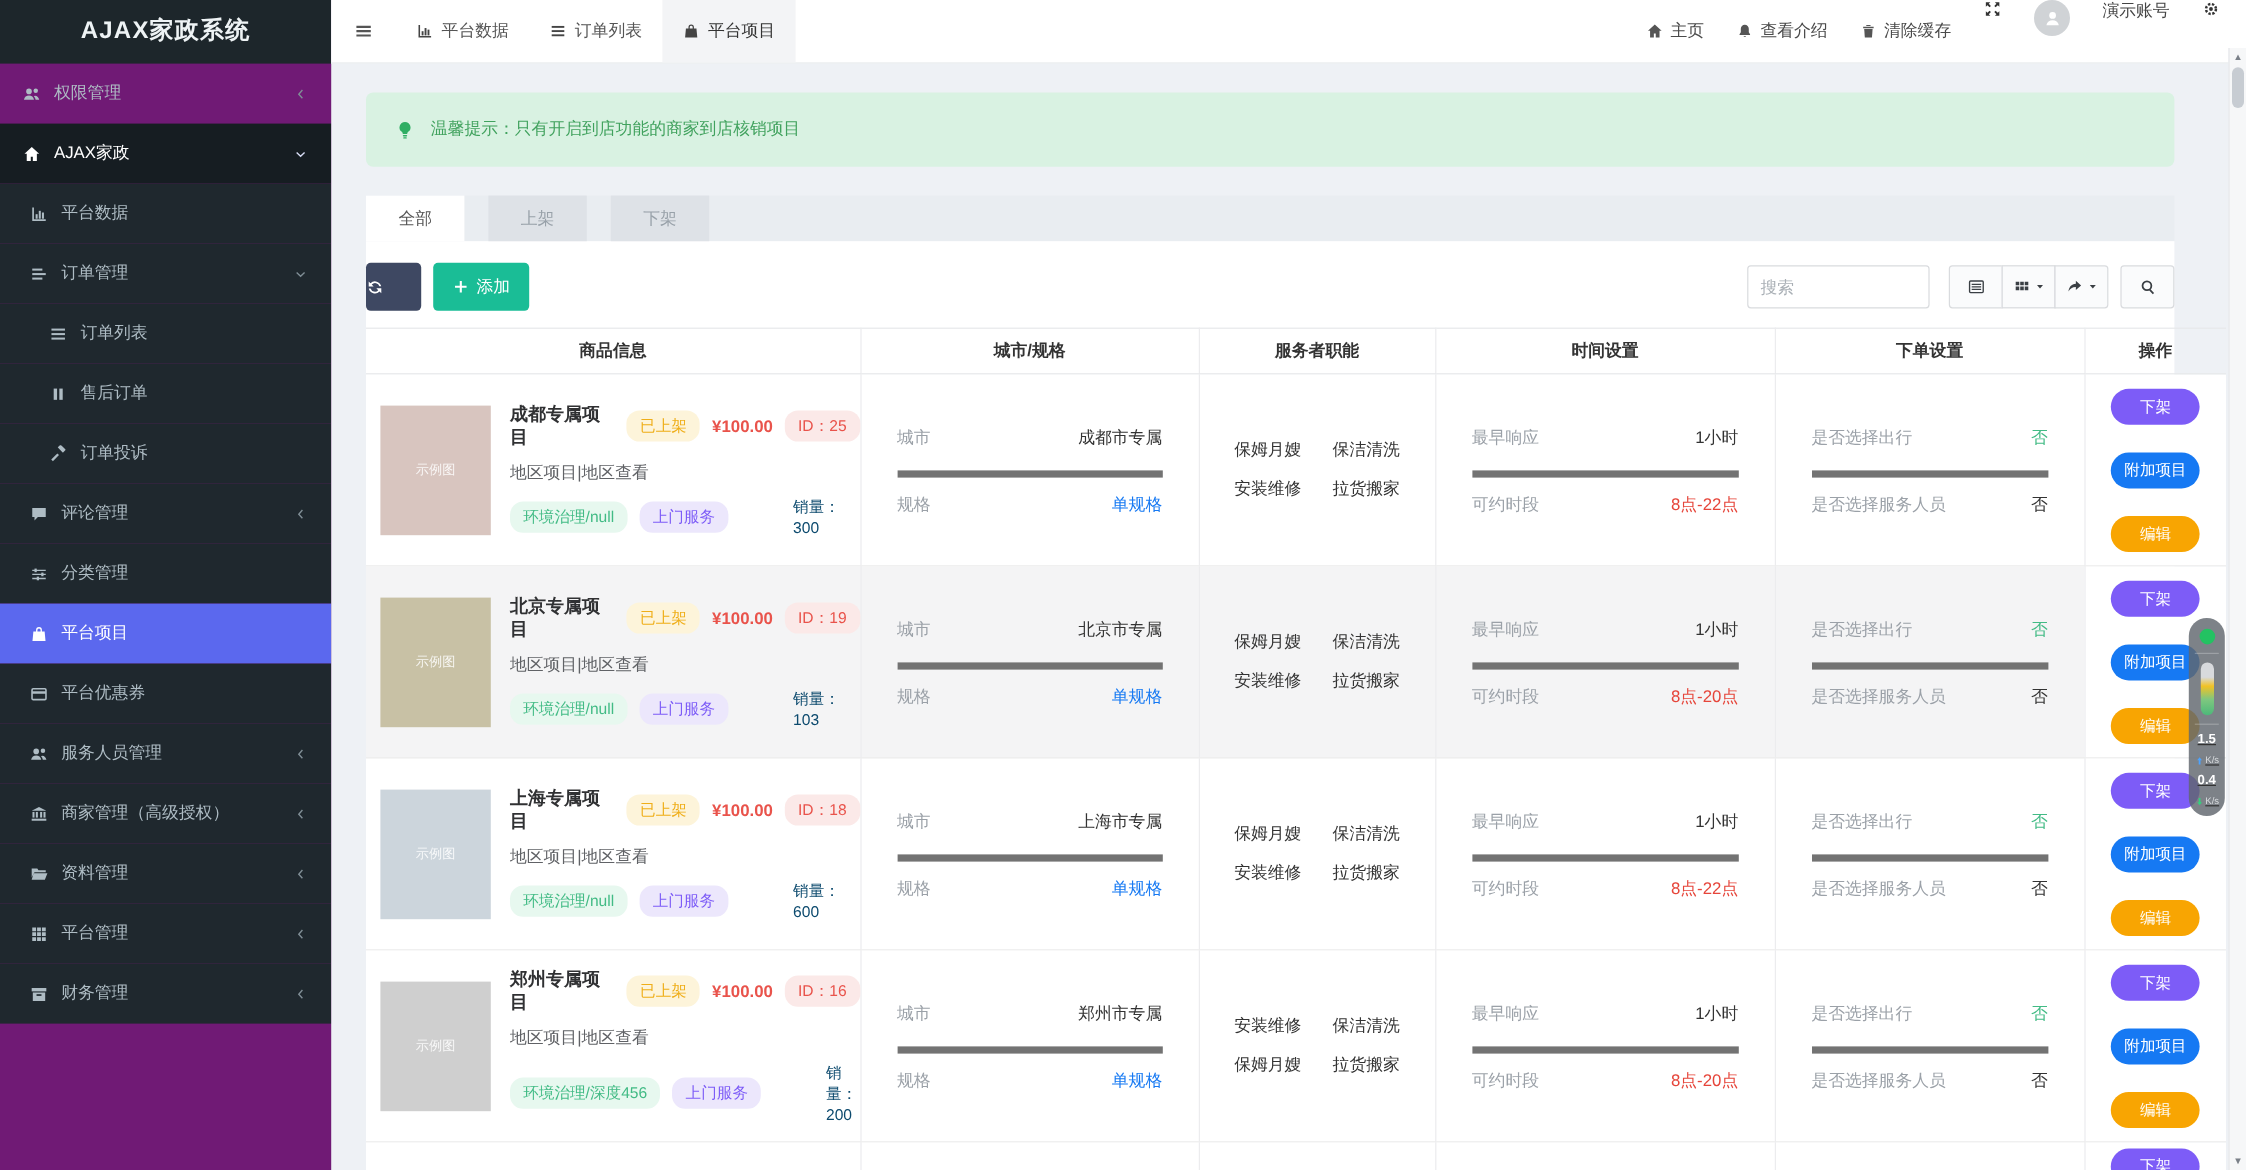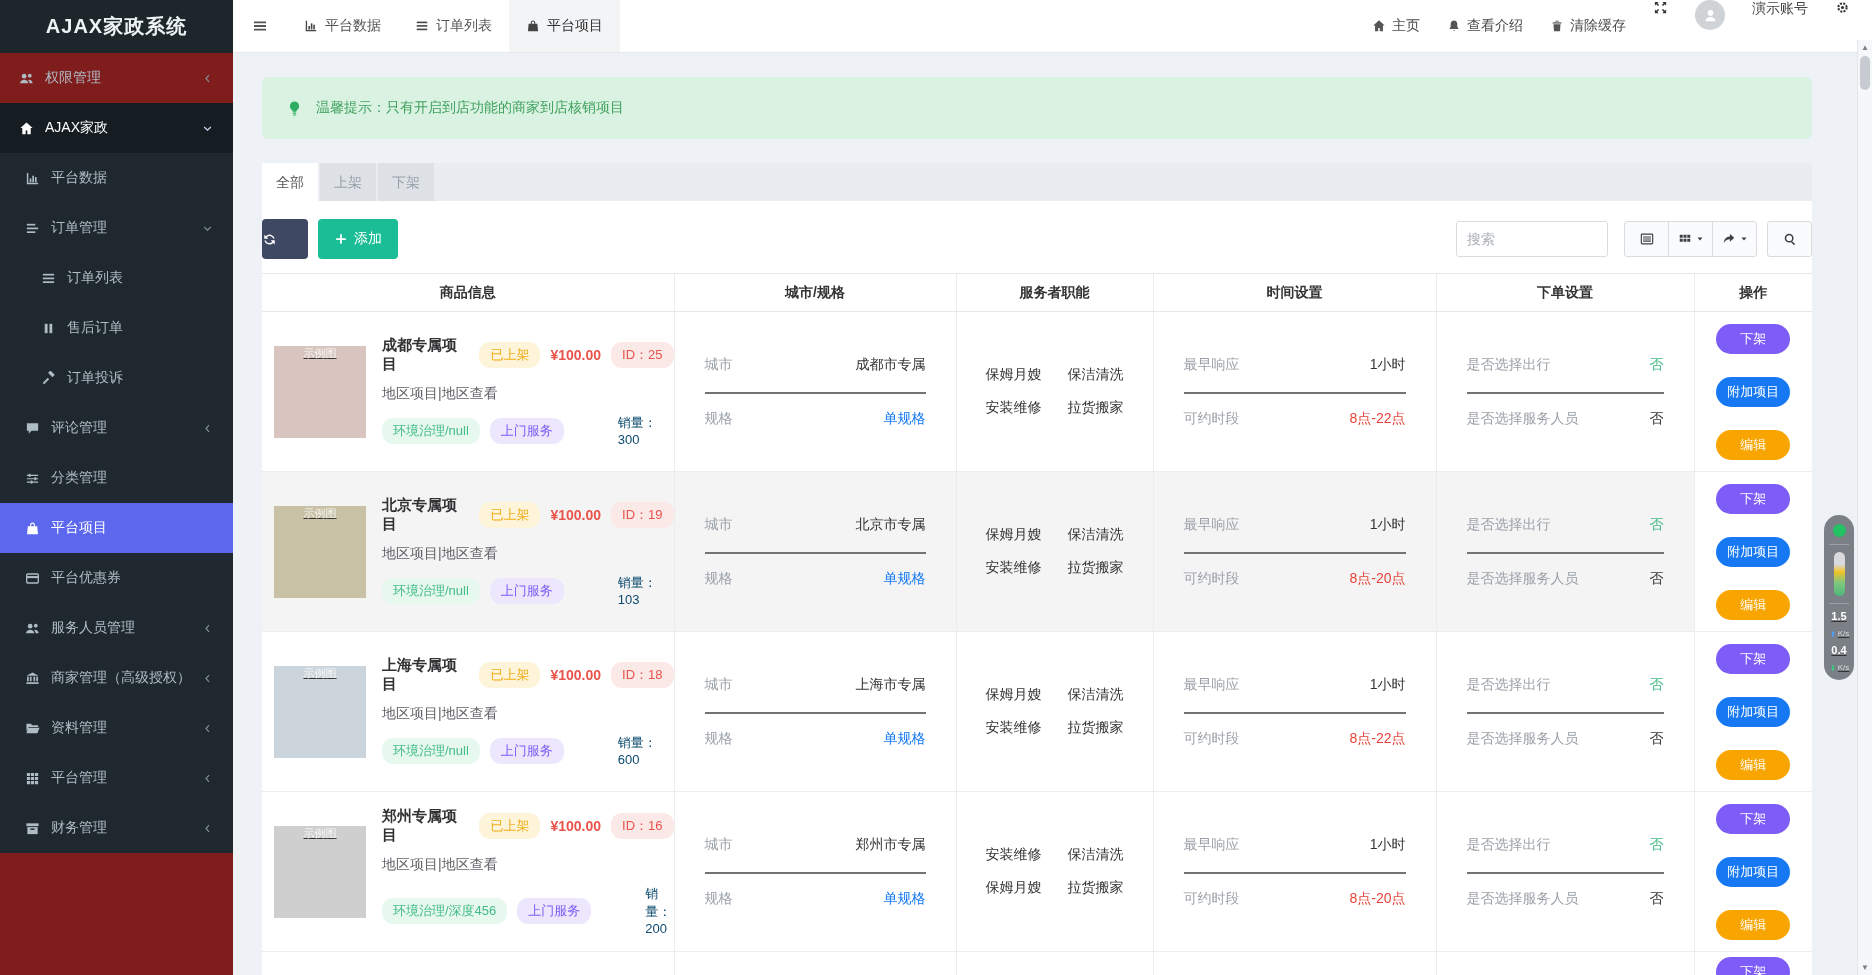--- a/index.html
+++ b/index.html
@@ -1,21 +1,21 @@
 <!DOCTYPE html>
 <html><head>
 <meta charset="utf-8">
 <style>
   * { margin:0; padding:0; box-sizing:border-box; }
   html,body { width:1872px; height:975px; overflow:hidden;
     font-family:"Liberation Sans","DejaVu Sans",sans-serif; background:#eef1f5; font-size:14px; color:#333; }
   .app { display:flex; height:100%; position:relative; }
 
   
-  .sidebar { width:233px; flex-shrink:0; background:#7f1d1d; display:flex; flex-direction:column; overflow:hidden; }
+  .sidebar { width:276px; flex-shrink:0; background:#701a75; display:flex; flex-direction:column; overflow:hidden; }
   .brand { height:53px; line-height:53px; text-align:center; color:#eef3f5; font-size:20px; font-weight:bold;
     letter-spacing:1px; background:#1d262b; flex-shrink:0; }
   .side-menu { flex:1; }
   .side-item { height:50px; display:flex; align-items:center; color:#aebcc4; cursor:pointer; font-size:14px; }
   .side-item .mi { font-size:15px; width:20px; margin-right:9px; display:flex; justify-content:center; }
   .side-item .lbl { flex:1; white-space:nowrap; overflow:hidden; }
   .side-item .chev { font-size:11px; margin-right:16px; color:#7f8d95; display:flex; }
   .lvl0 { padding-left:16px; }
   .lvl1 { padding-left:22px; background:#1f282e; }
   .lvl2 { padding-left:38px; background:#1f282e; }
@@ -39,21 +39,21 @@
     color:#fff; font-size:15px; cursor:pointer; }
   .account { color:#444; cursor:pointer; }
 
   
   .content { flex:1; padding:24px 60px 0 29px; overflow:hidden; }
   .alert { height:62px; display:flex; align-items:center; gap:13px; padding:0 24px; border-radius:6px;
     background:#d9f2e2; color:#41a25e; font-size:14px; }
   .alert .mi { font-size:17px; color:#2fae63; display:flex; }
 
   .filter-tabs { margin-top:24px; height:38px; background:#e9edf1; display:flex; }
-  .ftab { padding:0 14px; line-height:38px; font-size:14px; color:#98a1a9; background:#dee2e7; margin-right:2px; cursor:pointer; }
+  .ftab { padding:0 27px; line-height:38px; font-size:14px; color:#98a1a9; background:#dee2e7; margin-right:20px; cursor:pointer; }
   .ftab.active { background:#ffffff; color:#555; }
 
   .card { background:#fff; }
   .toolbar { display:flex; align-items:center; padding:18px 0 14px; }
   .btn { height:40px; border:none; border-radius:4px; display:inline-flex; align-items:center; 
     gap:6px; font-size:14px; cursor:pointer; font-family:inherit; }
   .btn-refresh { width:46px; background:#3e4862; color:#fff; font-size:15px; margin-right:10px; }
   .btn-add { background:#1abd96; color:#fff; padding:0 16px; }
   .toolbar-right { margin-left:auto; display:flex; align-items:flex-start; }
   .search-input { width:152px; height:36px; border:1px solid #d9dbde; border-radius:3px; padding:0 10px; font-size:14px;
@@ -71,37 +71,37 @@
   
   table { width:100%; border-collapse:collapse; table-layout:fixed; }
   th { height:38px; font-size:14px; font-weight:bold; color:#333; text-align:center;
     border-top:1px solid #e6e8ea; border-bottom:1px solid #e6e8ea; }
   th:not(:last-child), td:not(:last-child) { border-right:1px solid #ececee; }
   td { height:160px; vertical-align:middle; border-bottom:1px solid #ededed; }
   tr.striped td { background:#f4f4f5; }
   tr td.td-actions { background:#fff; }
 
   .prod { display:flex; align-items:center; padding-left:12px; gap:16px; }
-  .thumb { width:92px; height:92px; flex-shrink:0; display:flex; align-items:flex-start; justify-content:center;text-decoration:underline; }
+  .thumb { width:92px; height:108px; flex-shrink:0; display:flex; align-items:center; justify-content:center; }
   .thumb span { font-size:11px; color:rgba(255,255,255,.85); }
   .pline1 { display:flex; align-items:center; gap:10px; }
   .ptitle { font-size:15px; font-weight:bold; color:#303133; }
   .badge { border-radius:11px; padding:4px 11px; font-size:13px; white-space:nowrap; }
   .b-status { background:#fdf4da; color:#efae19; }
   .b-id { background:#fbe9e8; color:#e9534b; }
   .price { color:#e9534b; font-size:14px; font-weight:bold; }
   .pline2 { color:#606266; font-size:14px; margin-top:11px; }
   .pline3 { display:flex; align-items:center; gap:10px; margin-top:11px; }
   .tag-green { background:#e7f8ef; color:#42bb85; }
   .tag-purple { background:#ece7fc; color:#7d5cf7; }
   .sales { color:#0c4a6e; font-size:13px;margin-left:44px; }
 
   .kv { padding:0 30px; }
   .kv-row { height:53px; display:flex; align-items:center; justify-content:space-between; font-size:14px; }
-  .kv-row + .kv-row { border-top:2px solid #737373; }
+  .kv-row + .kv-row { border-top:6px solid #737373; }
   .kv-label { color:#9ba1a8; }
   .kv-val { color:#333; }
   .kv-val.link { color:#1679f3; cursor:pointer; }
   .kv-val.red { color:#e6453a; }
   .kv-val.green { color:#42bb85; }
 
   .roles { display:grid; grid-template-columns:auto auto; gap:15px 26px; justify-content:center; color:#333; font-size:14px; }
 
   .td-actions { text-align:center; }
   .pill { display:block; margin:0 auto; width:74px; height:30px; border:none; border-radius:15px; color:#fff; font-size:13px;

